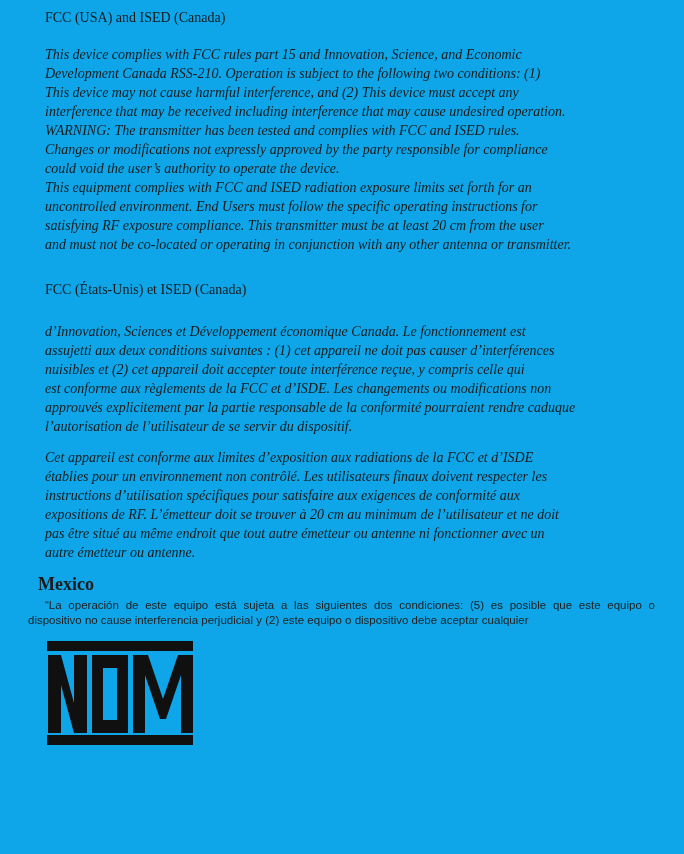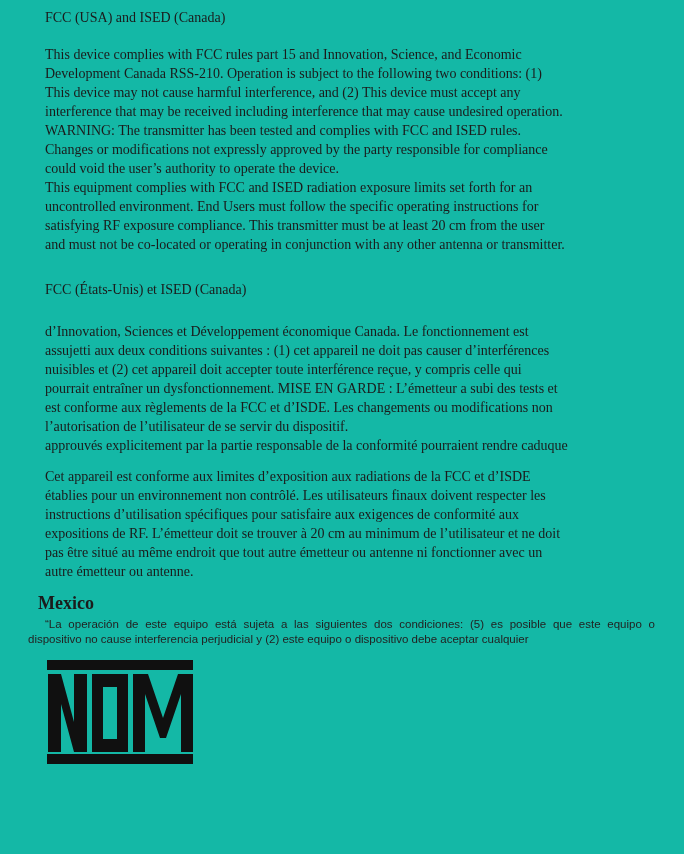--- a/index.html
+++ b/index.html
@@ -4,34 +4,34 @@
 <style>
   html, body {
     margin: 0;
     padding: 0;
     background: #ffffff;
   }
   .page {
     position: relative;
     width: 684px;
     height: 854px;
-    background: #14b8a6;
+    background: #0ea5e9;
     box-sizing: border-box;
     padding-top: 8px;
     overflow: hidden;
     font-family: "Liberation Serif", serif;
     color: #1b1b1b;
   }
   
   .serif-block {
     margin-left: 45px;
     font-size: 14px;
     line-height: 19px;
   }
-  .serif-block .line { white-space: nowrap; }
+  .serif-block .line { white-space: nowrap; font-style: italic; }
   .heading { margin: 0; font-weight: normal; }
   .p-en1 { margin-top: 18px; }
   .p-en2 { }
   .h-fr  { margin-top: 26px; }
   .p-fr1 { margin-top: 23px; }
   .p-fr2 { margin-top: 12px; }
 
   
   .h-mx {
     margin-top: 14px;
@@ -89,24 +89,23 @@
         <div class="line">and must not be co-located or operating in conjunction with any other antenna or transmitter.</div>
       </div>
   </div>
 
   <div class="serif-block">
     <div class="heading h-fr">FCC (États-Unis) et ISED (Canada)</div>
     <div class="para p-fr1">
         <div class="line">d’Innovation, Sciences et Développement économique Canada. Le fonctionnement est</div>
         <div class="line">assujetti aux deux conditions suivantes : (1) cet appareil ne doit pas causer d’interférences</div>
         <div class="line">nuisibles et (2) cet appareil doit accepter toute interférence reçue, y compris celle qui</div>
-        <div class="line">pourrait entraîner un dysfonctionnement. MISE EN GARDE : L’émetteur a subi des tests et</div>
         <div class="line">est conforme aux règlements de la FCC et d’ISDE. Les changements ou modifications non</div>
+        <div class="line">approuvés explicitement par la partie responsable de la conformité pourraient rendre caduque</div>
         <div class="line">l’autorisation de l’utilisateur de se servir du dispositif.</div>
-        <div class="line">approuvés explicitement par la partie responsable de la conformité pourraient rendre caduque</div>
       </div>
     <div class="para p-fr2">
         <div class="line">Cet appareil est conforme aux limites d’exposition aux radiations de la FCC et d’ISDE</div>
         <div class="line">établies pour un environnement non contrôlé. Les utilisateurs finaux doivent respecter les</div>
         <div class="line">instructions d’utilisation spécifiques pour satisfaire aux exigences de conformité aux</div>
         <div class="line">expositions de RF. L’émetteur doit se trouver à 20 cm au minimum de l’utilisateur et ne doit</div>
         <div class="line">pas être situé au même endroit que tout autre émetteur ou antenne ni fonctionner avec un</div>
         <div class="line">autre émetteur ou antenne.</div>
       </div>
   </div>

